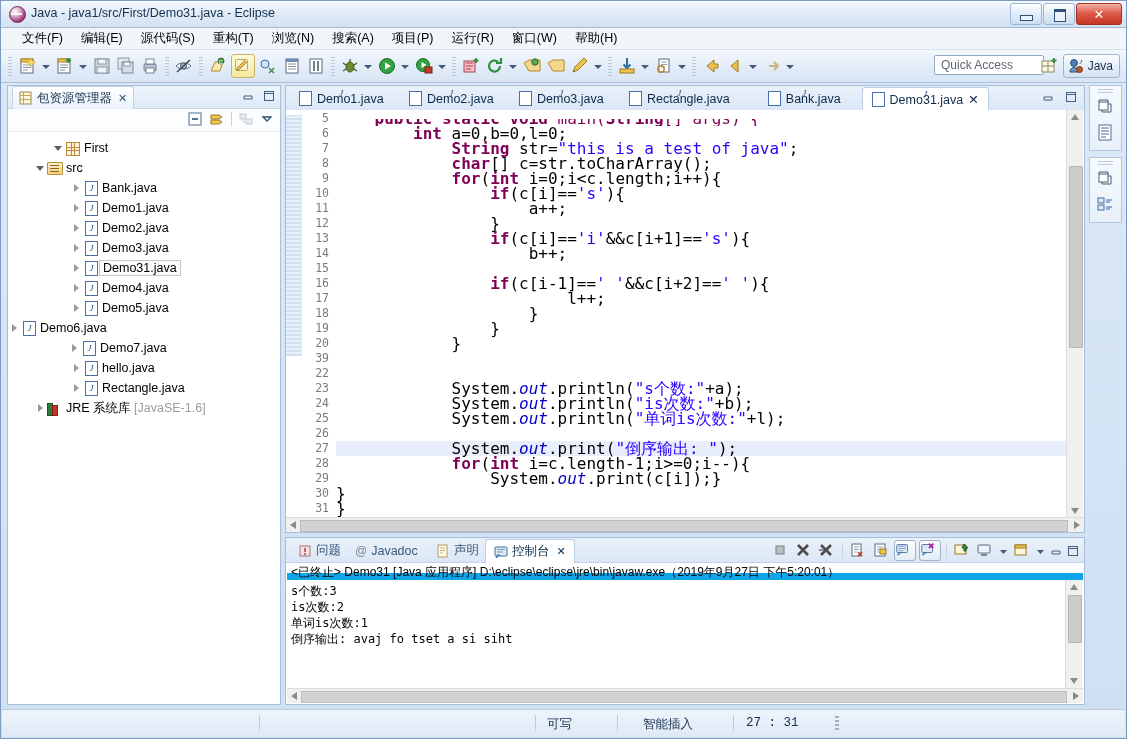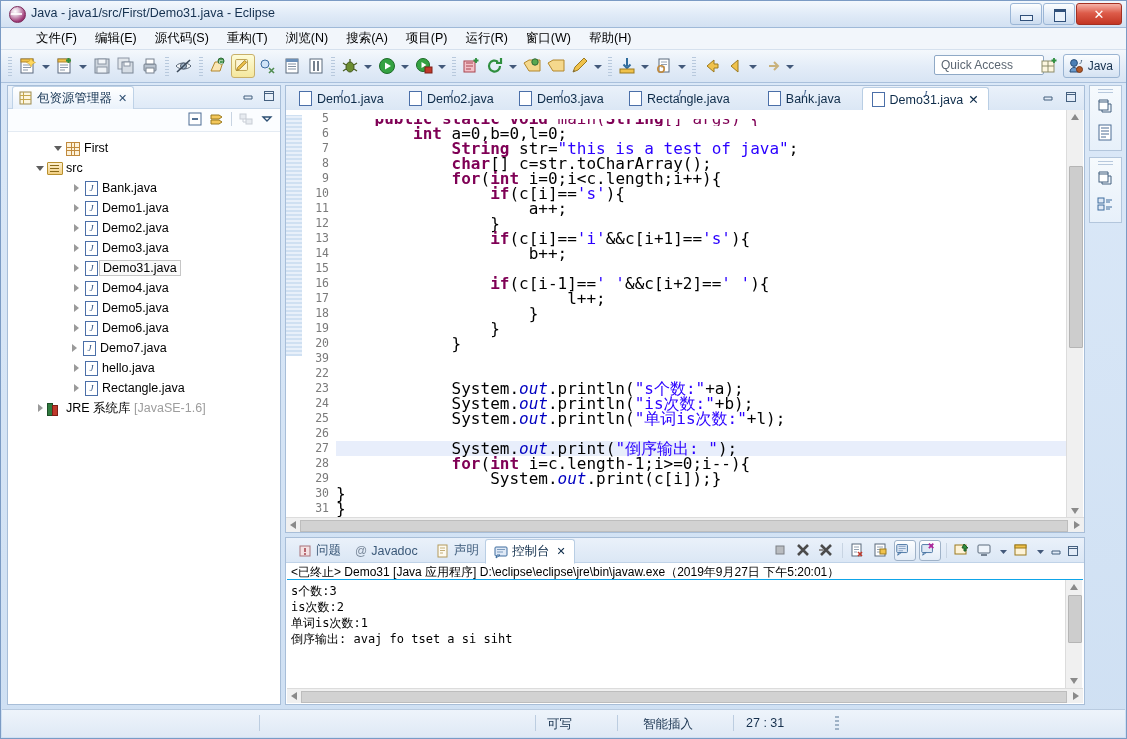--- a/index.html
+++ b/index.html
@@ -49,21 +49,21 @@
   }
   .winbtn .g{position:absolute;left:50%;top:50%;transform:translate(-50%,-50%);
     font-size:11px;color:#1b3a5c;line-height:1;}
   .winbtn.close .g{color:#fff;font-size:13px;font-weight:bold;}
   .winbtn .min-bar{position:absolute;left:9px;top:11px;width:11px;height:4px;border:1px solid #30507a;background:#eaf2fb;}
   .winbtn .max-sq{position:absolute;left:10px;top:5px;width:10px;height:9px;border:1px solid #30507a;border-top-width:3px;background:#eaf2fb;}
 
   
   #menubar{
     height:21px;background:#f2f6fb;border-bottom:1px solid #d6e1ee;
-    display:flex;align-items:center;padding-left:26px;
+    display:flex;align-items:center;padding-left:12px;
   }
   #menubar .mi{
     padding:2px 9px 3px 9px;font-size:12.5px;color:#000;white-space:nowrap;cursor:default;
   }
 
   
   #toolbar{
     height:32px;
     background:linear-gradient(#f4f8fc,#e4edf8 50%,#d8e5f4);
     border-bottom:1px solid #a9c0dc;
@@ -202,35 +202,35 @@
 
   
   #consolearea{position:absolute;left:283px;right:40px;top:456px;bottom:4px;}
   #constack{position:absolute;inset:0;background:#fff;border:1px solid #a8bed8;box-sizing:border-box;}
   .con-tabbar{height:24px;position:relative;background:linear-gradient(#eaf1fa,#dbe7f5);border-bottom:1px solid #c0d3e8;}
   .con-tab{position:absolute;top:1px;height:23px;display:flex;align-items:center;gap:4px;padding:0 8px;font-size:12.5px;color:#3a5878;white-space:nowrap;}
   .con-tab.active{background:#fff;border:1px solid #b9cee4;border-bottom:1px solid #fff;color:#0d2b49;border-top-left-radius:3px;border-top-right-radius:3px;}
   .con-tools{position:absolute;right:4px;top:2px;display:flex;align-items:center;gap:3px;}
   .ct-btn{width:20px;height:19px;border-radius:3px;position:relative;}
   .ct-btn.on{border:1px solid #9fb2c8;background:linear-gradient(#fdfeff,#e3ecf7);}
-  .con-head{position:absolute;left:1px;right:1px;top:24px;height:18px;font-size:12px;color:#000;padding:2px 0 0 4px;box-sizing:border-box;border-bottom:1px solid #0ea5e9;}
+  .con-head{position:absolute;left:1px;right:1px;top:24px;height:18px;font-size:12px;color:#000;padding:2px 0 0 4px;box-sizing:border-box;border-bottom:7px solid #0ea5e9;}
   .con-body{position:absolute;left:1px;right:1px;top:42px;bottom:16px;overflow:hidden;}
   .con-out{position:absolute;left:4px;top:3px;right:18px;font-family:"DejaVu Sans Mono","Liberation Mono",monospace;font-size:12px;white-space:pre;line-height:16px;color:#000;}
 
   
   #fastview{position:absolute;right:3px;top:4px;width:33px;}
   .fv-group{border:1px solid #b3c6dc;background:linear-gradient(#f6fafd,#e7f0fa);margin-bottom:6px;padding:2px 0 3px 0;}
   .fv-grip{height:5px;background-image:radial-gradient(#b8c9dd 40%,transparent 41%);background-size:2px 3px;margin:0 8px 2px 8px;}
   .fv-btn{width:24px;height:24px;margin:2px auto;position:relative;display:block;}
 
   
   #statusbar{
     position:absolute;left:1px;right:1px;bottom:1px;height:27px;
     background:linear-gradient(#eef4fb,#dfe9f5);
-    border-top:1px solid #b9cbe0;font-size:12.5px;color:#16304d;
+    border-top:1px solid #b9cbe0;font-size:12.5px;color:#16304d;font-family:Liberation Mono, monospace;
   }
   .sb-cell{position:absolute;top:6px;}
   .sb-div{position:absolute;top:5px;width:1px;height:16px;background:#bccde0;}
   .sb-dots{position:absolute;top:5px;width:4px;height:16px;
     background-image:radial-gradient(#9fb2c6 40%,transparent 41%);background-size:2px 4px;}
 
   
   svg{display:block;}
 </style>
 </head>
@@ -601,21 +601,21 @@
             </span>
             <span class="tlabel">Demo4.java</span>
           </div>
           <div class="trow" style="padding-left: 62px;">
             <span class="twist closed"></span>
             <span class="ticon">
               <span class="ic-java"></span>
             </span>
             <span class="tlabel">Demo5.java</span>
           </div>
-          <div class="trow" style="padding-left: 62px;">
+          <div class="trow" style="">
             <span class="twist closed"></span>
             <span class="ticon">
               <span class="ic-java"></span>
             </span>
             <span class="tlabel">Demo6.java</span>
           </div>
           <div class="trow" style="padding-left: 60px;">
             <span class="twist closed"></span>
             <span class="ticon">
               <span class="ic-java"></span>

